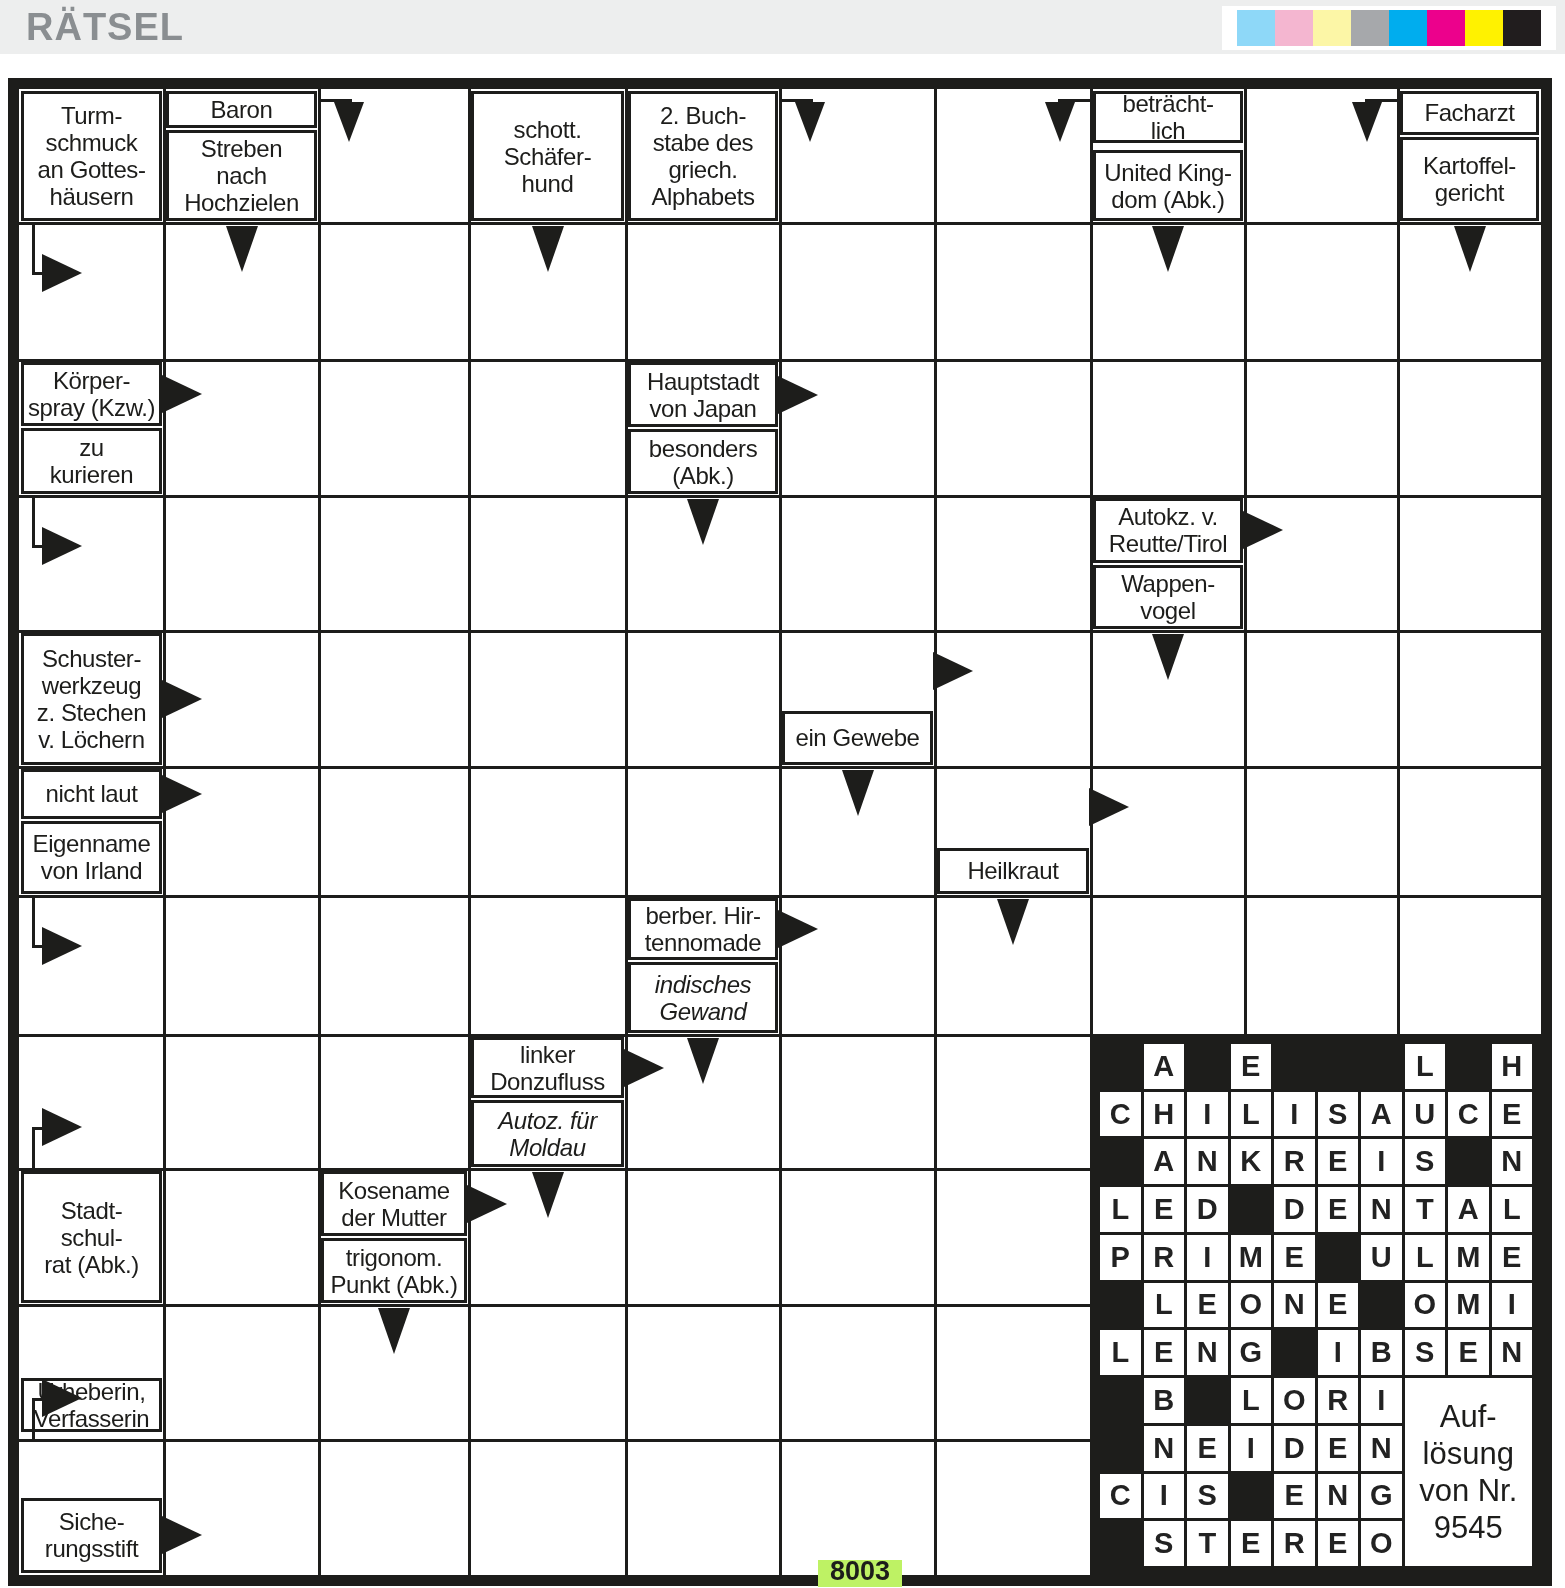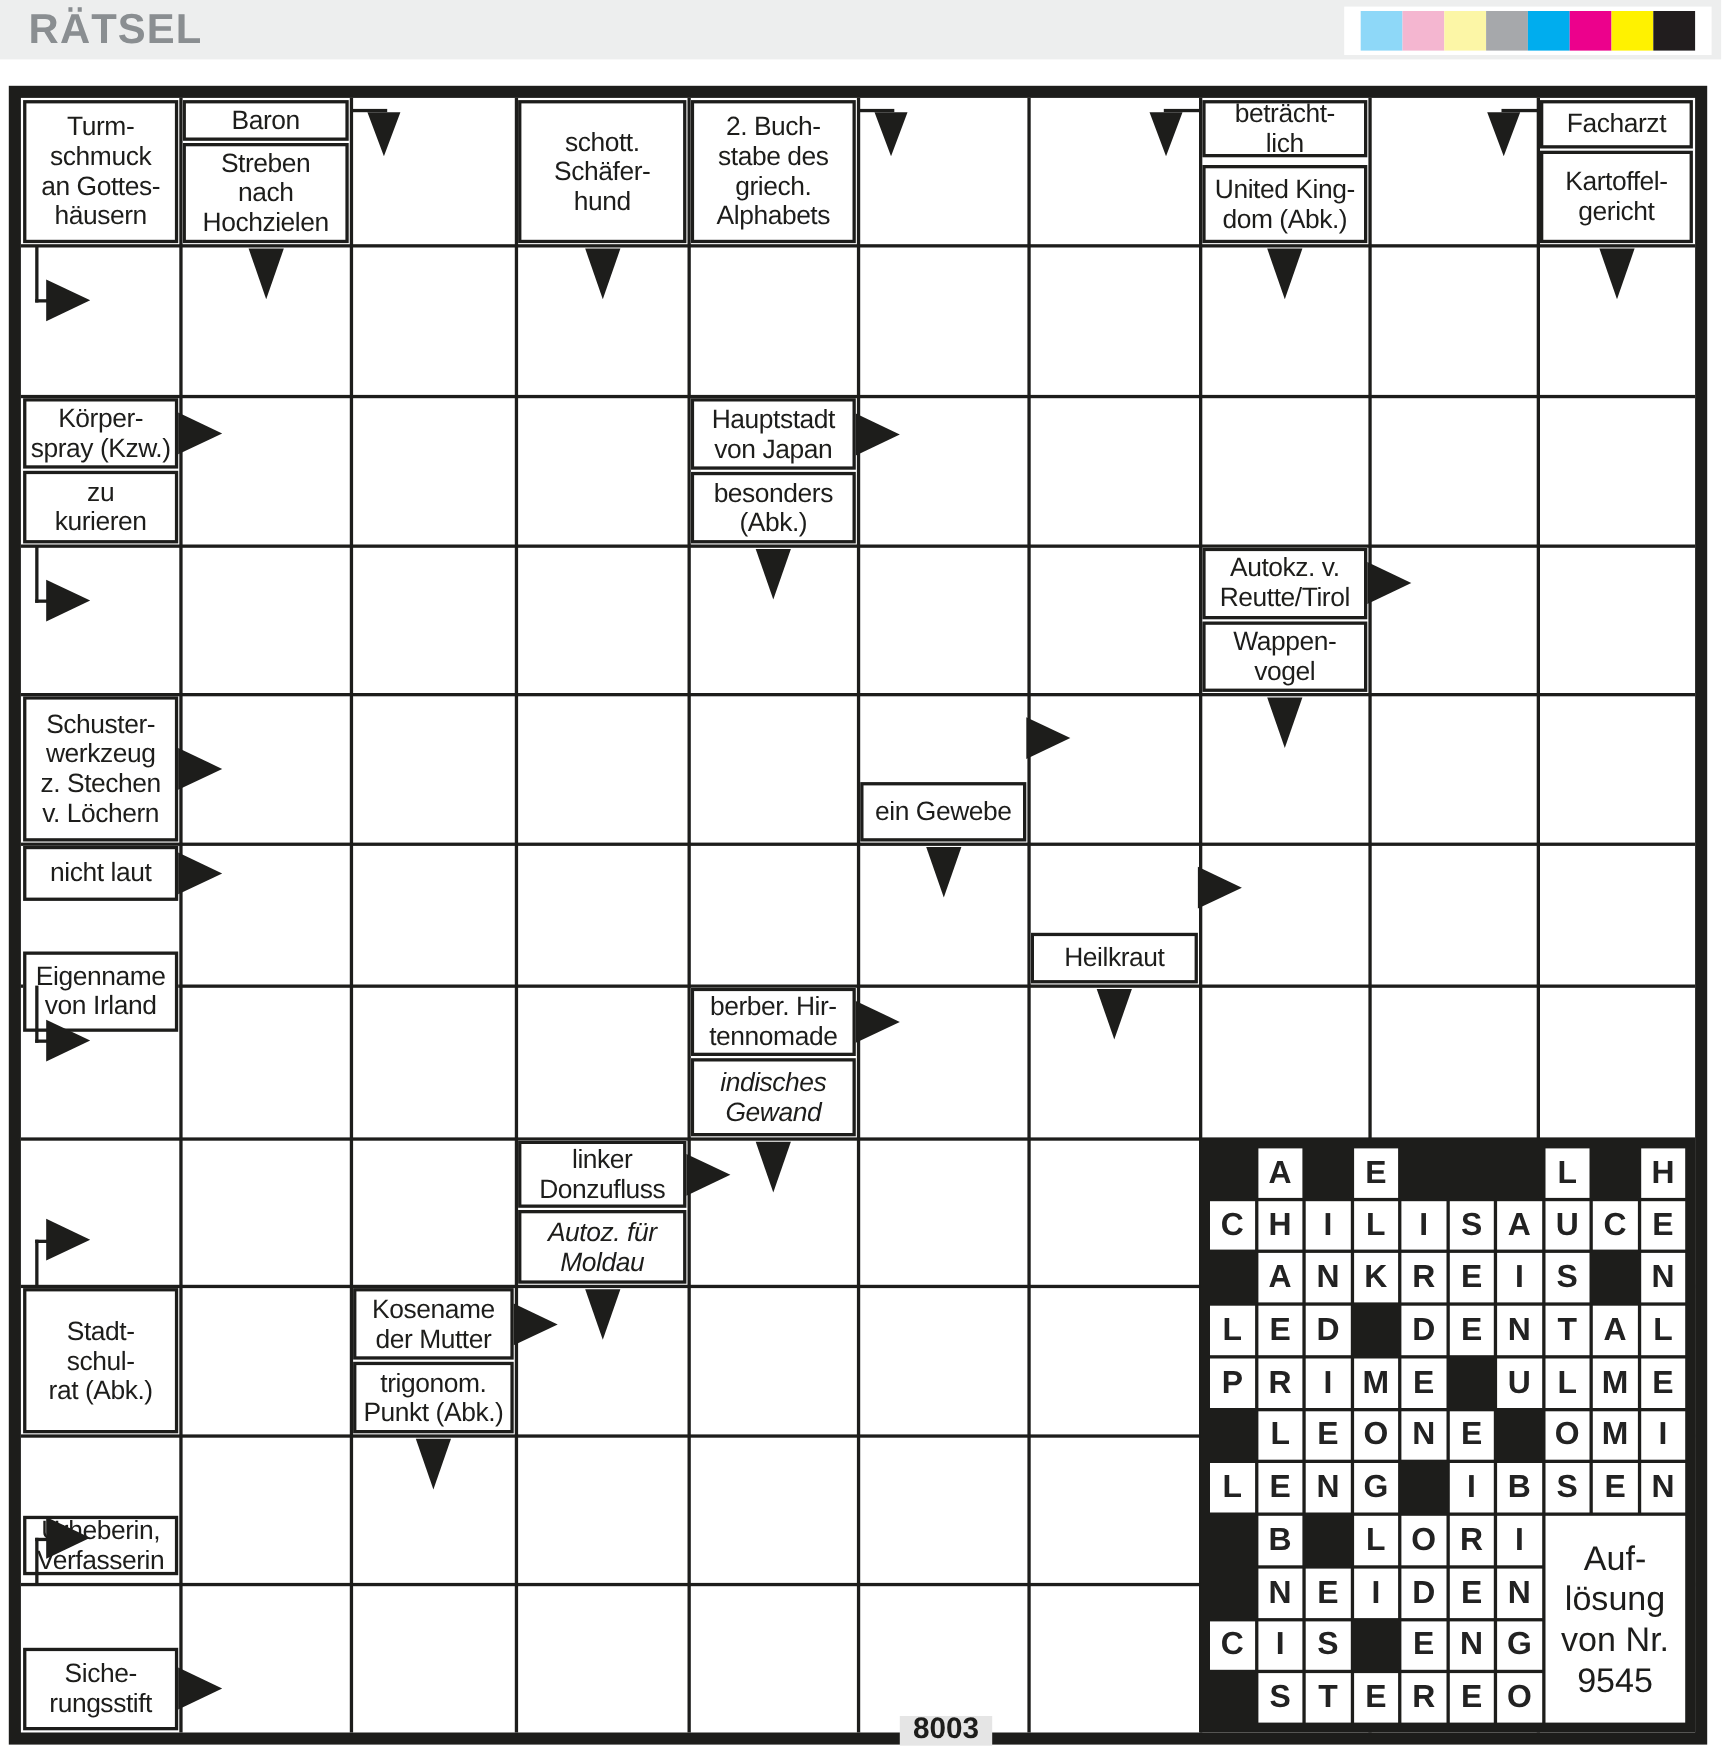--- a/index.html
+++ b/index.html
@@ -34,21 +34,21 @@
   #solution{position:absolute;z-index:4;background:#1d1d1b;box-sizing:border-box;
             display:grid;grid-template-columns:repeat(10,1fr);grid-template-rows:repeat(11,1fr);
             gap:3px;padding:9px;}
   .sol-cell{display:flex;align-items:center;justify-content:center;}
   .sol-white{background:#ffffff;font-weight:bold;font-size:29px;color:#222222;}
   .sol-black{background:transparent;}
   #solution-note{grid-column:8/11;grid-row:8/12;background:#ffffff;display:flex;
                  flex-direction:column;align-items:center;justify-content:center;
                  font-size:31px;line-height:37px;color:#1d1d1b;text-align:center;}
   
-  #puzzle-number{position:absolute;left:818px;top:1560px;width:84px;height:27px;background:#e5e5e5;
+  #puzzle-number{position:absolute;left:818px;top:1560px;width:84px;height:27px;background:#bef264;
                  z-index:11;display:flex;align-items:flex-end;justify-content:center;
                  font-weight:bold;font-size:27px;color:#1d1d1b;}
 </style>
 </head>
 <body>
 
 <div id="page">
   <div id="header-band"></div>
   <div id="page-title">RÄTSEL</div>
   <div id="swatch-strip">
@@ -120,21 +120,21 @@
 vogel</span></div>
       <div class="clue-box" style="left: 2px; top: 544px; width: 141px; height: 132px;"><span>Schuster-
 werkzeug
 z. Stechen
 v. Löchern</span></div>
       <div class="arr-right" style="left: 143px; top: 591px;"></div>
       <div class="arr-right" style="left: 914px; top: 562.94px;"></div>
       <div class="clue-box" style="left: 763px; top: 621.88px; width: 151px; height: 54.12px;"><span>ein Gewebe</span></div>
       <div class="clue-box" style="left: 2px; top: 680px; width: 141px; height: 49.89px;"><span>nicht laut</span></div>
       <div class="arr-right" style="left: 143px; top: 685.945px;"></div>
-      <div class="clue-box" style="left: 2px; top: 731.89px; width: 141px; height: 73.11px; margin-top: 44px;"><span>Eigenname
+      <div class="clue-box" style="left: 2px; top: 731.89px; width: 141px; height: 73.11px;"><span>Eigenname
 von Irland</span></div>
       <div class="arr-right" style="left: 1070px; top: 699.49px;"></div>
       <div class="clue-box" style="left: 918px; top: 758.98px; width: 152px; height: 46.02px;"><span>Heilkraut</span></div>
       <div class="clue-box" style="left: 609px; top: 809px; width: 150px; height: 62.33px;"><span>berber. Hir-
 tennomade</span></div>
       <div class="arr-right" style="left: 759px; top: 821.165px;"></div>
       <div class="clue-box" style="left: 609px; top: 873.33px; width: 150px; height: 70.67px; font-style: italic;"><span>indisches
 Gewand</span></div>
       <div class="clue-box" style="left: 452px; top: 948px; width: 153px; height: 61.32px;"><span>linker
 Donzufluss</span></div>

